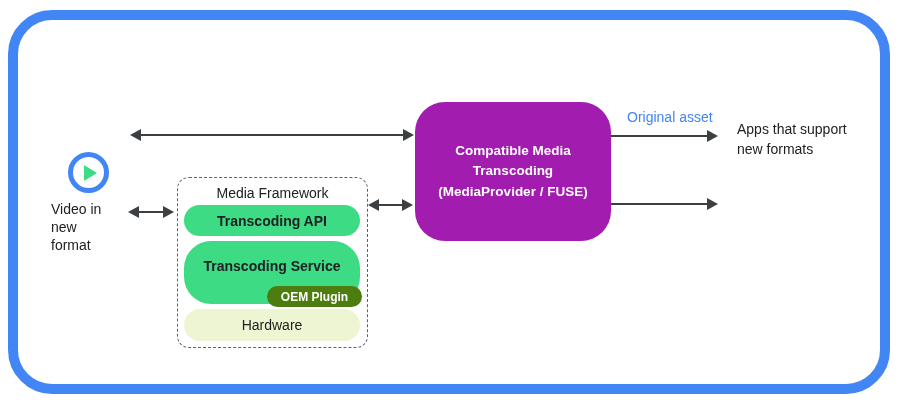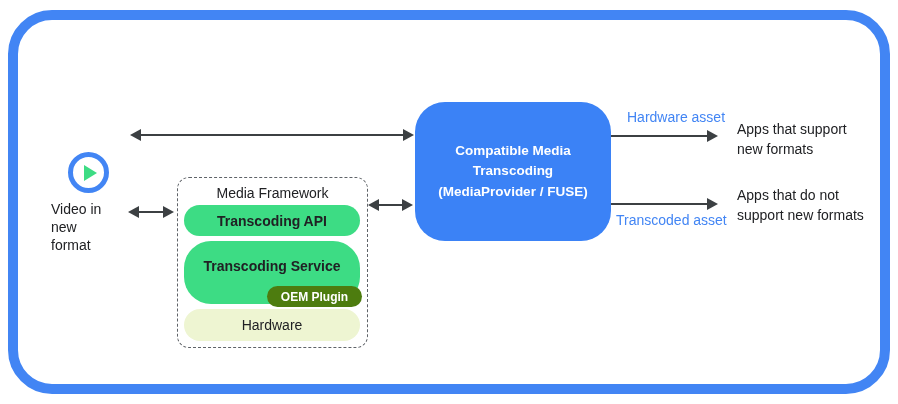--- a/index.html
+++ b/index.html
@@ -54,21 +54,21 @@
   .layer-service{top:63px;height:63px;border-radius:27px;background:#3ddc84;font-weight:bold;padding-bottom:14px;}
   .layer-hardware{top:131px;height:32px;border-radius:17px;background:#eef5d2;}
   .oem{
     position:absolute;left:267px;top:286px;width:95px;height:21px;border-radius:12px;
     background:#4d7c0f;color:#ffffff;font-weight:bold;font-size:12px;
     display:flex;align-items:center;justify-content:center;
   }
   
   .transcoder{
     position:absolute;left:415px;top:102px;width:196px;height:139px;border-radius:30px;
-    background:#3b82f6;color:#ffffff;font-weight:bold;font-size:13.5px;line-height:1.5;
+    background:#a21caf;color:#ffffff;font-weight:bold;font-size:13.5px;line-height:1.5;
     display:flex;align-items:center;justify-content:center;text-align:center;
     white-space:pre-line;
   }
   
   .asset{position:absolute;font-size:14px;color:#4285f4;}
   .asset-original{left:627px;top:109px;}
   .asset-transcoded{left:616px;top:212px;}
   
   .apps{position:absolute;left:737px;font-size:14px;line-height:1.4;white-space:pre-line;}
   .apps-support{top:120px;}
@@ -99,21 +99,18 @@
     <div class="layer layer-api">Transcoding API</div>
     <div class="layer layer-service">Transcoding Service</div>
     <div class="layer layer-hardware">Hardware</div>
   </div>
   <div class="oem">OEM Plugin</div>
 
   <div class="transcoder">Compatible Media
 Transcoding
 (MediaProvider / FUSE)</div>
 
-  <div class="asset asset-original">Hardware asset</div>
-  <div class="asset asset-transcoded">Transcoded asset</div>
+  <div class="asset asset-original">Original asset</div>
 
   <div class="apps apps-support">Apps that support
 new formats</div>
-  <div class="apps apps-no-support">Apps that do not
-support new formats</div>
 
 </div>
 
 </body></html>

